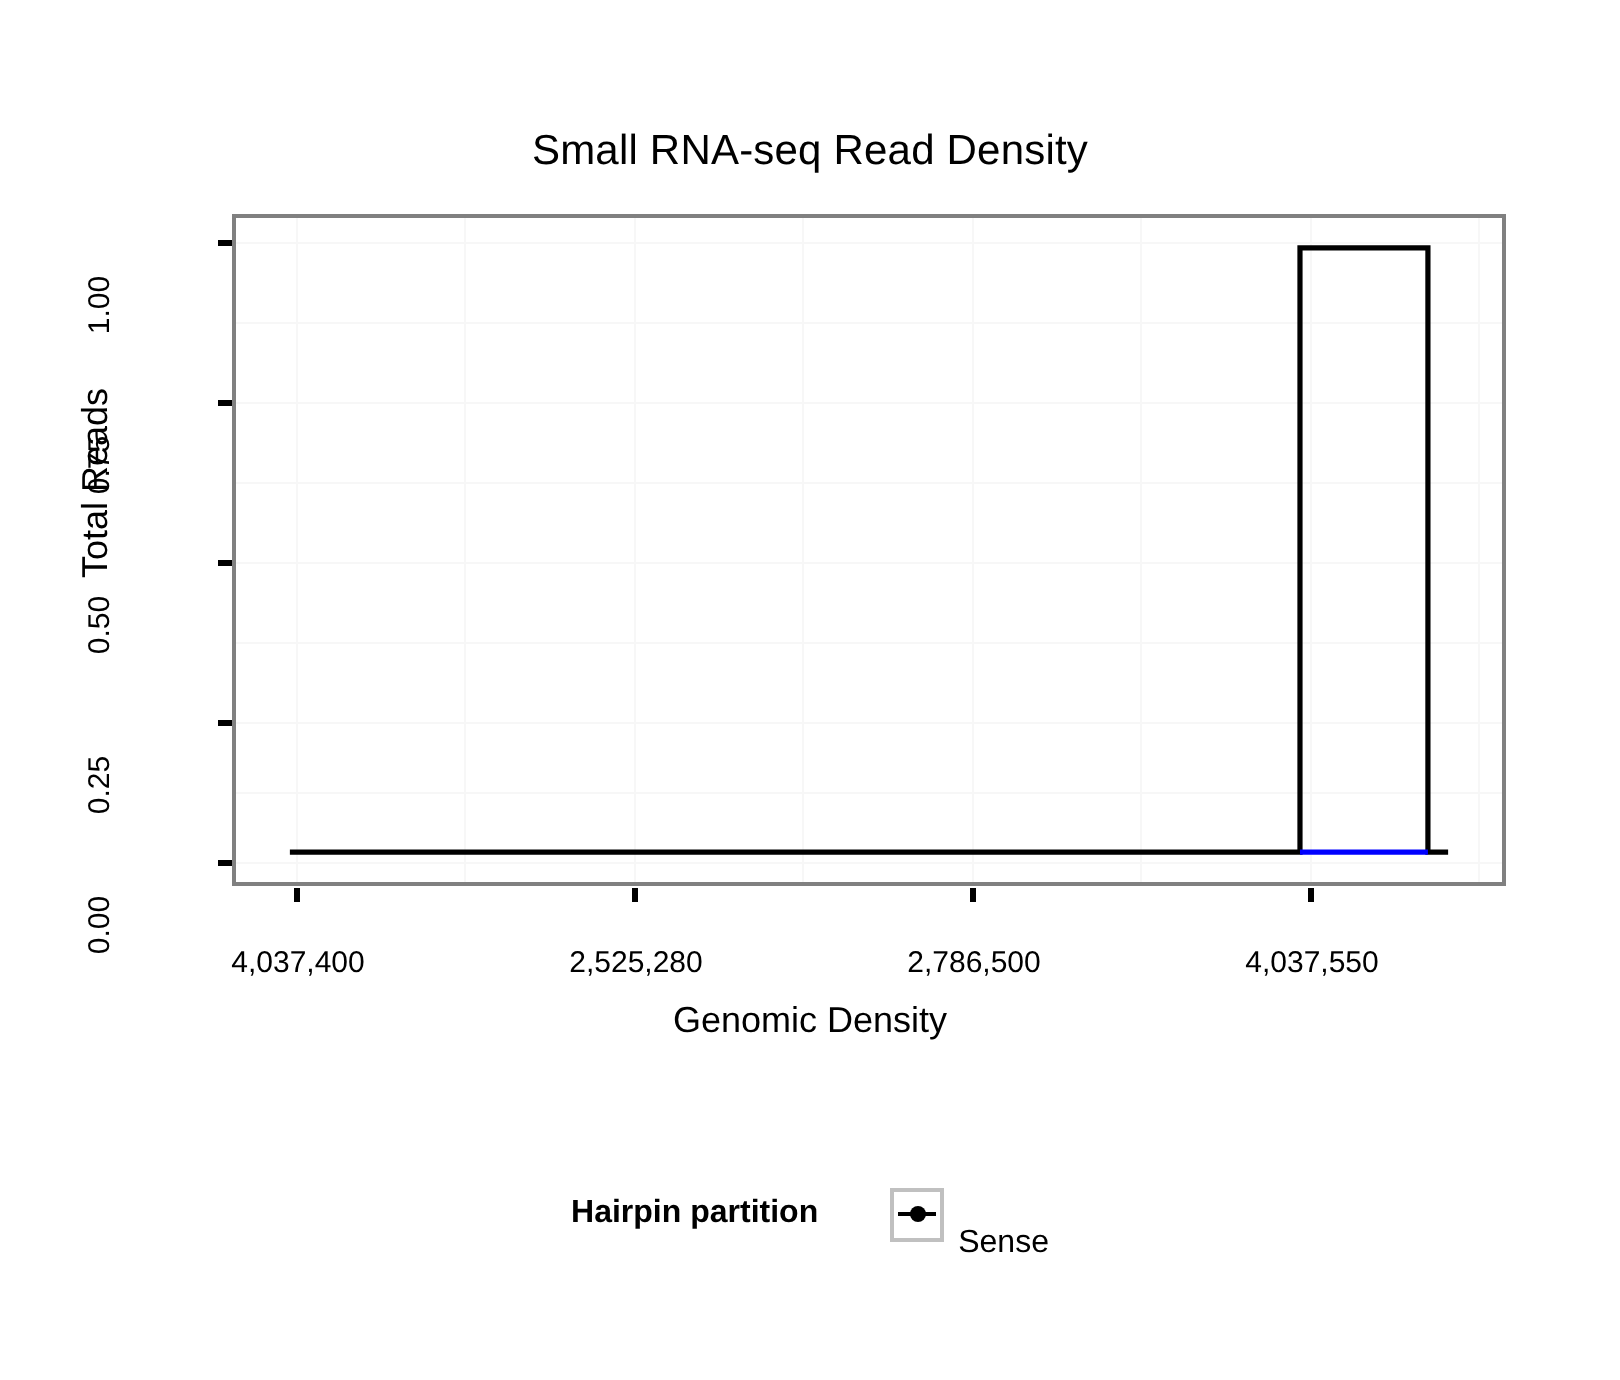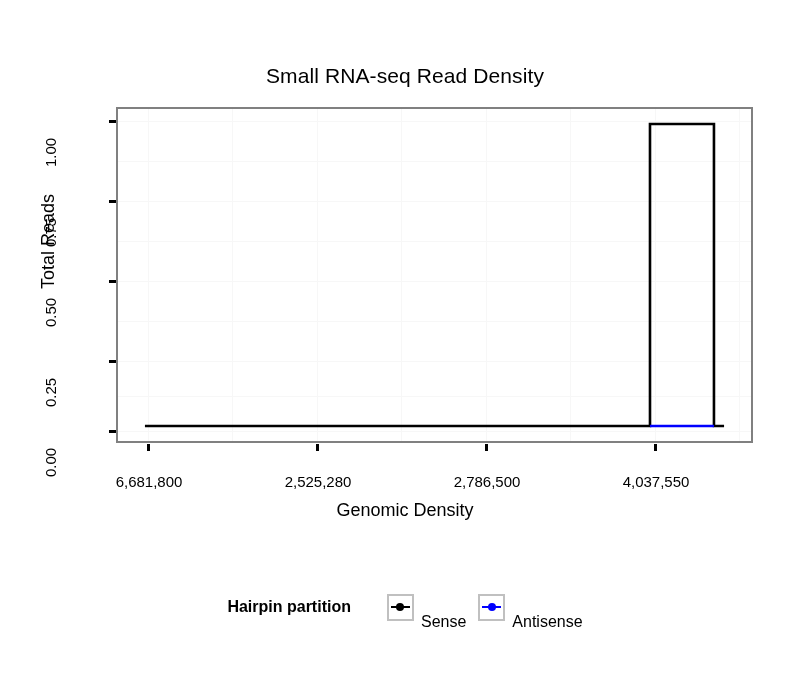--- a/index.html
+++ b/index.html
@@ -229,40 +229,33 @@
   </div>
 </div>
 
 <div>
   <div class="tick-x" style="left:147px; top:444px;"></div>
   <div class="tick-x" style="left:316px; top:444px;"></div>
   <div class="tick-x" style="left:485px; top:444px;"></div>
   <div class="tick-x" style="left:654px; top:444px;"></div>
 </div>
 <div>
-  <div class="xlabel" style="left:69px;  top:473px;">6,681,800</div>
+  <div class="xlabel" style="left:69px;  top:473px;">4,037,400</div>
   <div class="xlabel" style="left:238px; top:473px;">2,525,280</div>
   <div class="xlabel" style="left:407px; top:473px;">2,786,500</div>
   <div class="xlabel" style="left:576px; top:473px;">4,037,550</div>
 </div>
 
 <div id="y-axis-title">Total Reads</div>
 <div id="x-axis-title">Genomic Density</div>
 
 <div id="legend">
   <div id="legend-title">Hairpin partition</div>
 
   <div class="legend-entry">
     <div class="legend-key">
       <div class="key-line" style="background:#000000;"></div>
       <div class="key-dot" style="background:#000000;"></div>
     </div>
     <div class="legend-label">Sense</div>
   </div>
 
-  <div class="legend-entry">
-    <div class="legend-key">
-      <div class="key-line" style="background:#0000FF;"></div>
-      <div class="key-dot" style="background:#0000FF;"></div>
-    </div>
-    <div class="legend-label">Antisense</div>
-  </div>
 </div>
 
 </body></html>

